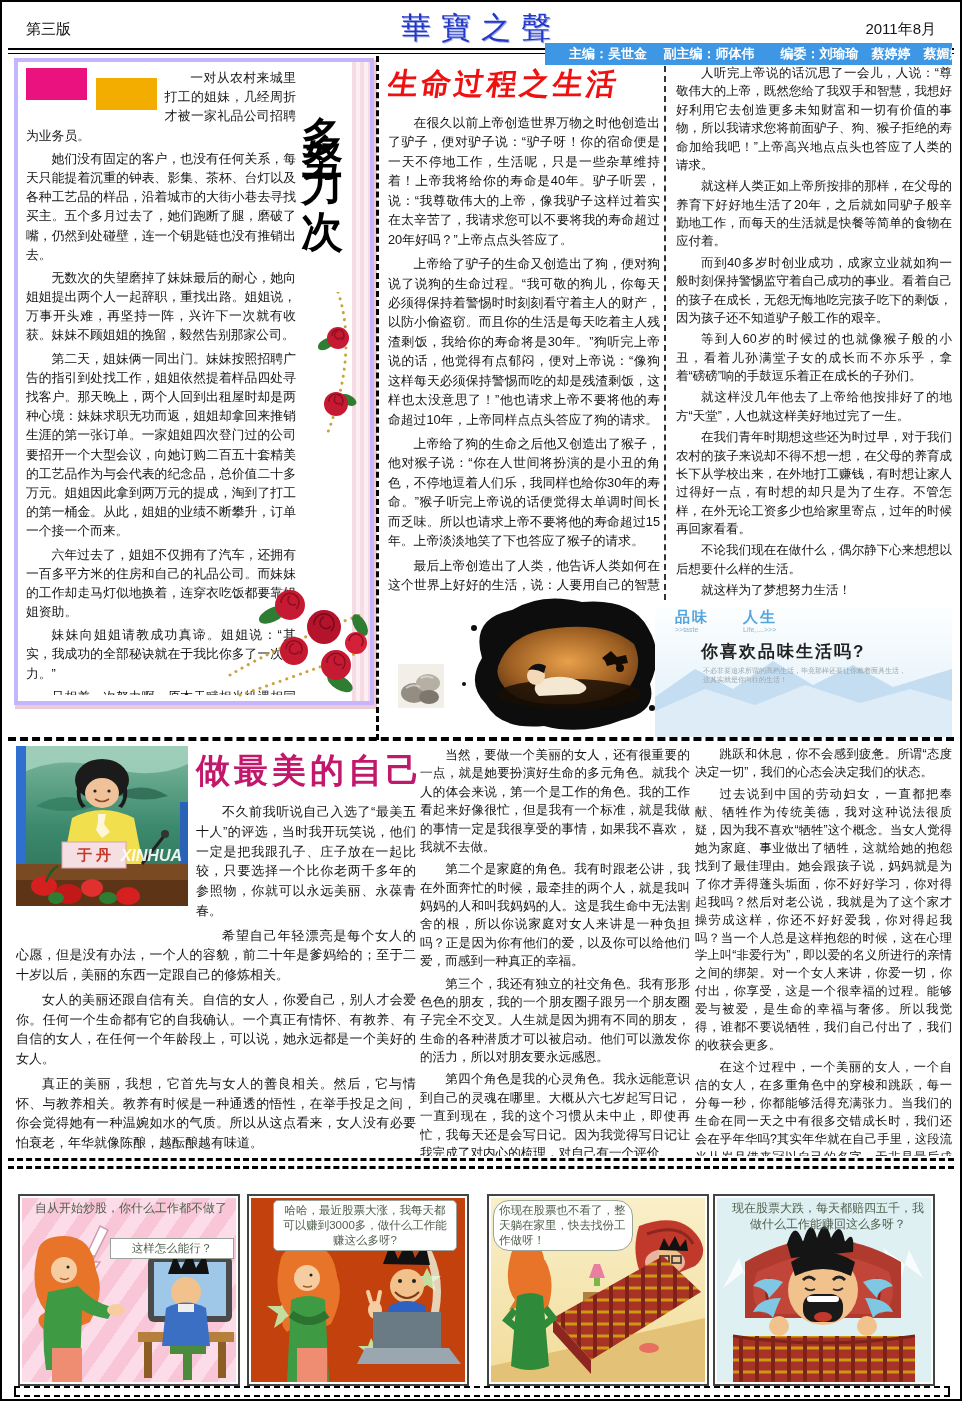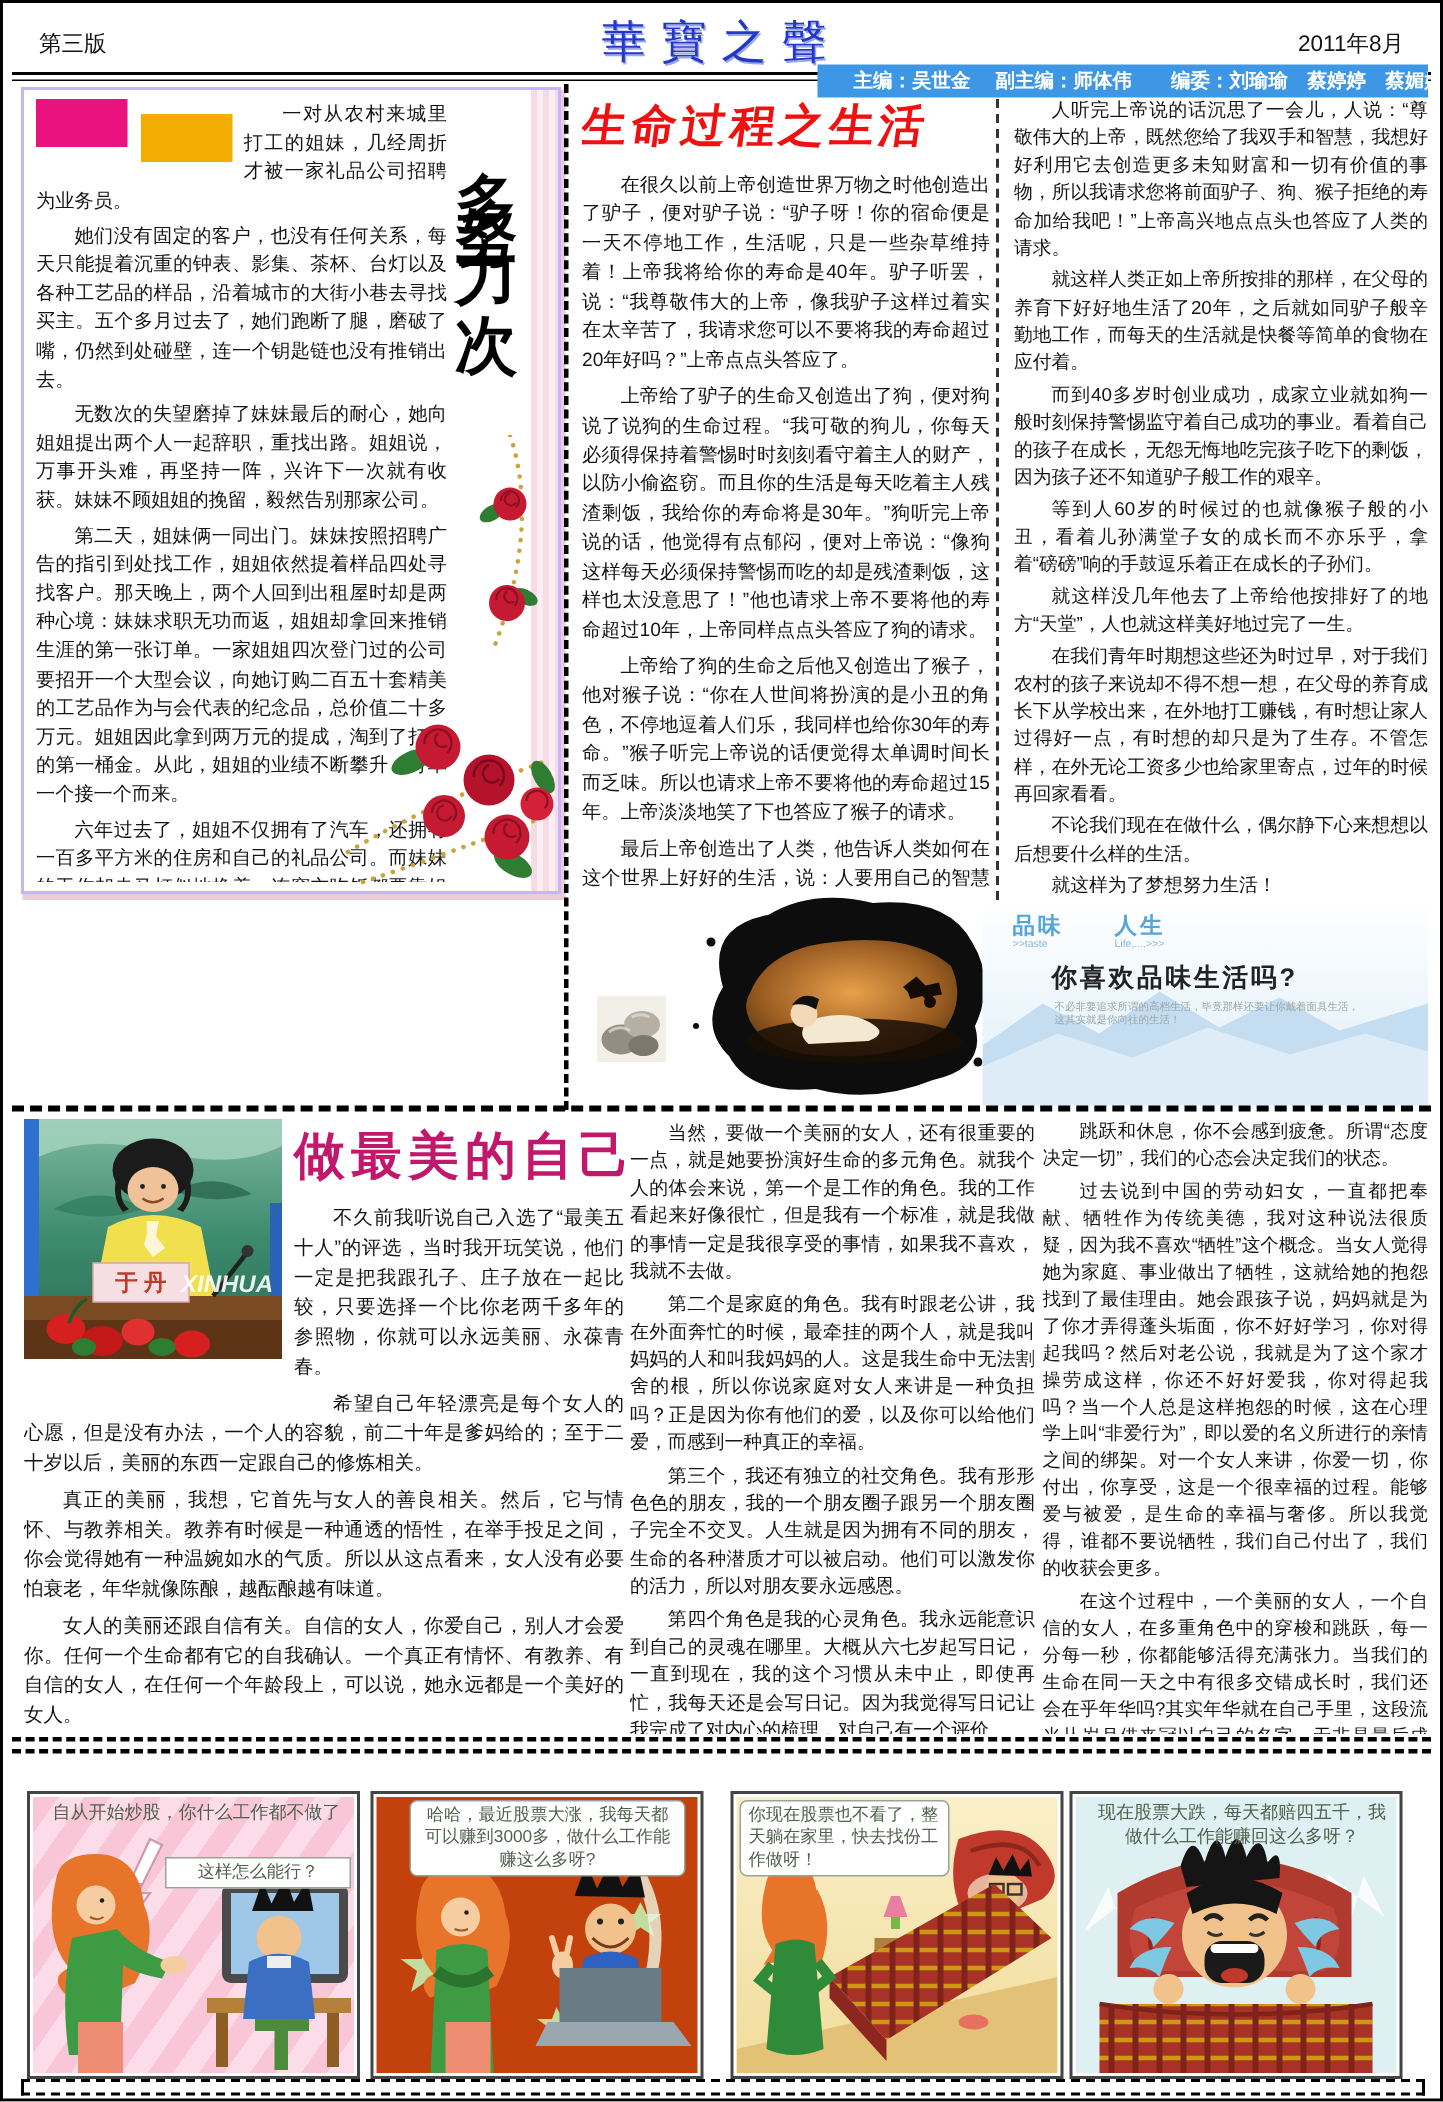--- a/index.html
+++ b/index.html
@@ -12,21 +12,21 @@
   .pagedate{right:26px;top:20px;font-size:15px;}
   .masthead{left:0;right:0;top:8px;text-align:center;font-family:"DejaVu Serif","Liberation Serif",serif;
             font-weight:normal;font-size:30px;letter-spacing:10px;color:#2438c8;text-shadow:1px 1px 0 #9aa8e6;}
   .headrule{left:8px;width:946px;top:48px;height:3px;border-top:2px solid #000;border-bottom:1px solid #000;}
   .editors{left:545px;top:43px;width:407px;height:22px;background:#3d97e5;color:#fff;font-size:13px;
            font-weight:bold;line-height:22px;padding-left:24px;box-sizing:border-box;white-space:nowrap;overflow:hidden;}
   
   .para{margin:0 0 5px;text-indent:2em;text-align:justify;line-height:1.52;}
   .col{overflow:hidden;}
   
-  .left-panel{left:14px;top:58px;width:360px;height:538px;background:#fff;border:2px solid #c4b5fd;
+  .left-panel{left:14px;top:58px;width:360px;height:647px;background:#fff;border:4px solid #c4b5fd;
               box-shadow:2px 3px 0 1px #eccbd6;box-sizing:border-box;}
   .lp-band{position:absolute;right:0;top:0;bottom:0;width:18px;
            background:repeating-linear-gradient(90deg,#f7dbe4 0 4px,#fdeef3 4px 8px);}
   .lp-body{position:absolute;inset:6px 20px 6px 8px;display:flex;}
   .lp-text{flex:1;font-size:12.8px;overflow:hidden;}
   .lp-text .para{line-height:1.5;margin-bottom:4px;}
   .logo{float:left;margin:0 8px 4px 0;}
   .logo-block{display:inline-block;writing-mode:vertical-rl;text-orientation:upright;color:#fff;
               font-family:"DejaVu Serif","Liberation Serif",serif;font-weight:bold;font-size:35px;
               letter-spacing:8px;padding:8px 7px;vertical-align:top;}
@@ -255,22 +255,22 @@
             <ellipse cx="92" cy="152" rx="9" ry="6" fill="#2e7d32"></ellipse>
           <path d="M30 136 q4 -12 12 -16" stroke="#1c5c24" stroke-width="2.4" fill="none"></path>
         </g>
         <text x="166" y="115" text-anchor="end" font-size="16" font-weight="bold" font-style="italic" fill="#ffffff" opacity="0.9">XINHUA</text>
       </svg>
     </figure>
     <h2 class="beauty-title">做最美的自己</h2>
     <div>
         <p class="para">不久前我听说自己入选了“最美五十人”的评选，当时我开玩笑说，他们一定是把我跟孔子、庄子放在一起比较，只要选择一个比你老两千多年的参照物，你就可以永远美丽、永葆青春。</p>
         <p class="para">希望自己年轻漂亮是每个女人的心愿，但是没有办法，一个人的容貌，前二十年是爹妈给的；至于二十岁以后，美丽的东西一定跟自己的修炼相关。</p>
+        <p class="para">女人的美丽还跟自信有关。自信的女人，你爱自己，别人才会爱你。任何一个生命都有它的自我确认。一个真正有情怀、有教养、有自信的女人，在任何一个年龄段上，可以说，她永远都是一个美好的女人。</p>
         <p class="para">真正的美丽，我想，它首先与女人的善良相关。然后，它与情怀、与教养相关。教养有时候是一种通透的悟性，在举手投足之间，你会觉得她有一种温婉如水的气质。所以从这点看来，女人没有必要怕衰老，年华就像陈酿，越酝酿越有味道。</p>
-        <p class="para">女人的美丽还跟自信有关。自信的女人，你爱自己，别人才会爱你。任何一个生命都有它的自我确认。一个真正有情怀、有教养、有自信的女人，在任何一个年龄段上，可以说，她永远都是一个美好的女人。</p>
       </div>
   </section>
   <section class="abs beauty-col2 col">
     <div>
         <p class="para">当然，要做一个美丽的女人，还有很重要的一点，就是她要扮演好生命的多元角色。就我个人的体会来说，第一个是工作的角色。我的工作看起来好像很忙，但是我有一个标准，就是我做的事情一定是我很享受的事情，如果我不喜欢，我就不去做。</p>
         <p class="para">第二个是家庭的角色。我有时跟老公讲，我在外面奔忙的时候，最牵挂的两个人，就是我叫妈妈的人和叫我妈妈的人。这是我生命中无法割舍的根，所以你说家庭对女人来讲是一种负担吗？正是因为你有他们的爱，以及你可以给他们爱，而感到一种真正的幸福。</p>
         <p class="para">第三个，我还有独立的社交角色。我有形形色色的朋友，我的一个朋友圈子跟另一个朋友圈子完全不交叉。人生就是因为拥有不同的朋友，生命的各种潜质才可以被启动。他们可以激发你的活力，所以对朋友要永远感恩。</p>
         <p class="para">第四个角色是我的心灵角色。我永远能意识到自己的灵魂在哪里。大概从六七岁起写日记，一直到现在，我的这个习惯从未中止，即使再忙，我每天还是会写日记。因为我觉得写日记让我完成了对内心的梳理，对自己有一个评价。</p>
       </div>
   </section>
@@ -365,21 +365,21 @@
         <rect x="169" y="58" width="9" height="7" fill="none" stroke="#333" stroke-width="1.6"></rect>
         <rect x="181" y="58" width="9" height="7" fill="none" stroke="#333" stroke-width="1.6"></rect>
         <path d="M62 120 L172 58 L210 94 L100 162 Z" fill="url(#plaid3)"></path>
         <path d="M62 120 L100 162 L100 176 L62 134 Z" fill="#8e2620"></path>
         <ellipse cx="158" cy="150" rx="10" ry="5" fill="#e87060"></ellipse>
         <path d="M20 56 q-8 30 4 46 l-6 10 8 -2 q0 8 8 6 l16 -8 q10 -24 4 -40 q-2 -26 -18 -24 q-12 0 -16 12z" fill="#e8742a"></path>
         <path d="M44 64 q10 20 2 44 l10 4 q10 -28 -2 -50z" fill="#e8742a"></path>
         <path d="M26 98 q14 -6 26 0 l6 70 q-20 8 -38 0z" fill="#2f8b3a"></path>
         <path d="M24 112 l-8 10 10 8 M54 110 l8 10 -10 8" stroke="#2f8b3a" stroke-width="7" fill="none"></path>
       </svg>
-      <div class="bubble" style="left:2px;top:2px;width:128px;text-align:left;">你现在股票也不看了，整天躺在家里，快去找份工作做呀！</div>
+      <div class="bubble" style="left:2px;top:2px;width:128px;text-align:left;border-radius:16px;">你现在股票也不看了，整天躺在家里，快去找份工作做呀！</div>
     </div>
   </figure>
   <figure class="panel p4" style="left:713px;">
     <div class="panel-inner">
       <svg viewBox="0 0 214 184">
         <defs>
             <pattern id="plaid4" width="16" height="12" patternUnits="userSpaceOnUse">
           <rect width="16" height="12" fill="#a93226"></rect>
           <path d="M0 6 H16" stroke="#d4ac0d" stroke-width="3" opacity="0.85"></path>
           <path d="M8 0 V12" stroke="#7e231a" stroke-width="4"></path>

